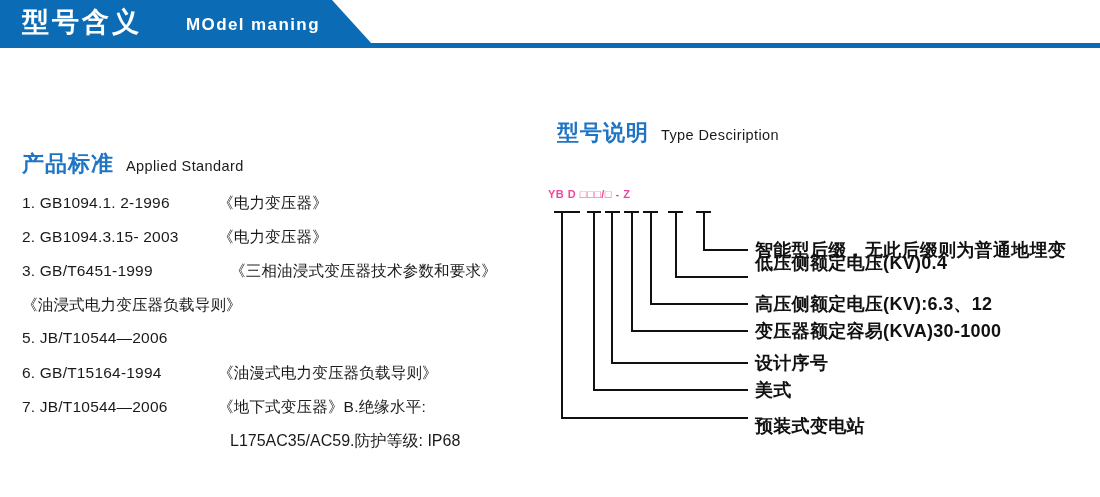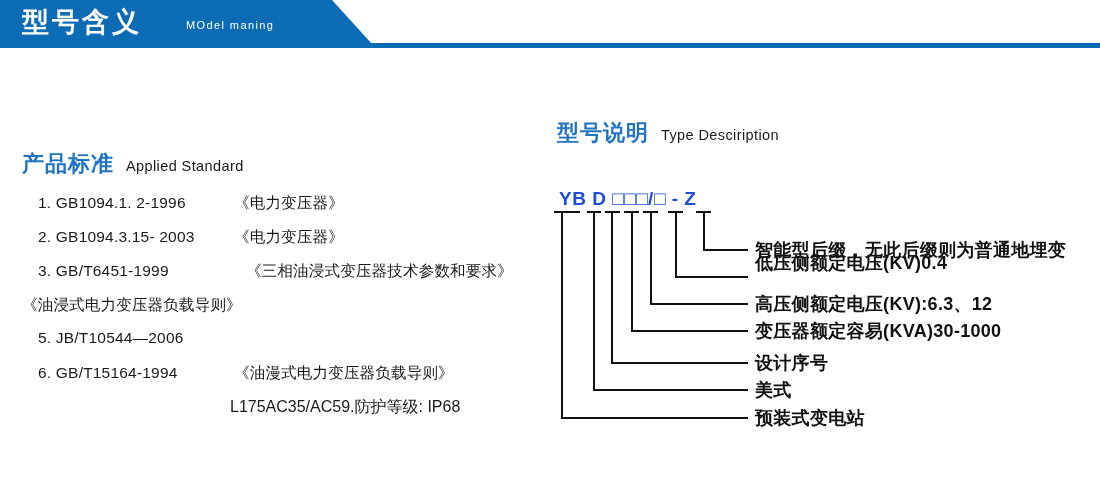--- a/index.html
+++ b/index.html
@@ -41,25 +41,25 @@
     font-size: 27px;
     font-weight: bold;
     color: #ffffff;
     letter-spacing: 3px;
     line-height: 36px;
   }
   .banner-sub {
     position: absolute;
     left: 186px;
     top: 16px;
-    font-size: 11px;
+    font-size: 17px;
     color: #ffffff;
     letter-spacing: 1.4px;
     line-height: 18px;
-    font-weight: normal;
+    font-weight: bold;
   }
   .banner-rule {
     position: absolute;
     left: 0;
     top: 43px;
     width: 1100px;
     height: 5px;
     background: #0b6cb5;
   }
 
@@ -95,21 +95,20 @@
     display: flex;
     align-items: baseline;
     height: 34px;
     font-size: 15.5px;
     letter-spacing: 0.2px;
     white-space: nowrap;
   }
   .std-code {
     width: 196px;
     flex: 0 0 196px;
-    margin-left: 16px;
   }
   .std-title {
     flex: 1 1 auto;
   }
   .std-row.indent .std-title { padding-left: 12px; }
   .std-cont {
     height: 34px;
     font-size: 16px;
     padding-left: 208px;
     white-space: nowrap;
@@ -118,27 +117,27 @@
   
   .type-diagram {
     position: absolute;
     left: 548px;
     top: 188px;
     width: 540px;
     height: 250px;
   }
   .code-line {
     position: absolute;
-    left: 11px;
-    top: 0;
-    font-size: 19px;
+    left: 0;
+    top: 0;
+    font-size: 11px;
     font-weight: bold;
     letter-spacing: 0.5px;
     white-space: nowrap;
-    color: #1d4ed8;
+    color: #ec4899;
   }
   .leader-svg {
     position: absolute;
     left: 0;
     top: 0;
     width: 540px;
     height: 250px;
   }
   .type-labels {
     position: absolute;
@@ -191,20 +190,24 @@
   </div>
   <div class="std-row">
     <span class="std-title">《油浸式电力变压器负载导则》</span>
   </div>
   <div class="std-row">
     <span class="std-code">5. JB/T10544—2006</span>
   </div>
   <div class="std-row">
     <span class="std-code">6. GB/T15164-1994</span>
     <span class="std-title">《油漫式电力变压器负载导则》</span>
+  </div>
+  <div class="std-row">
+    <span class="std-code">7. JB/T10544—2006</span>
+    <span class="std-title">《地下式变压器》B.绝缘水平:</span>
   </div>
   <div class="std-cont">L175AC35/AC59.防护等级: IP68</div>
 </div>
 
 <div class="type-diagram">
 
   <div class="code-line">YB D □□□/□ - Z</div>
 
   <svg class="leader-svg" viewBox="0 0 540 250">
     <g stroke="#111" stroke-width="1.6" fill="none" shape-rendering="crispEdges">
@@ -227,15 +230,15 @@
     </g>
   </svg>
 
   <div class="type-labels">
     <div class="type-label" style="top:54px">智能型后缀，无此后缀则为普通地埋变</div>
     <div class="type-label" style="top:67px">低压侧额定电压(KV)0.4</div>
     <div class="type-label" style="top:108px">高压侧额定电压(KV):6.3、12</div>
     <div class="type-label" style="top:135px">变压器额定容易(KVA)30-1000</div>
     <div class="type-label" style="top:167px">设计序号</div>
     <div class="type-label" style="top:194px">美式</div>
-    <div class="type-label" style="top:222px">预装式变电站</div>
+    <div class="type-label" style="top:230px">预装式变电站</div>
   </div>
 </div>
 
 </body></html>

